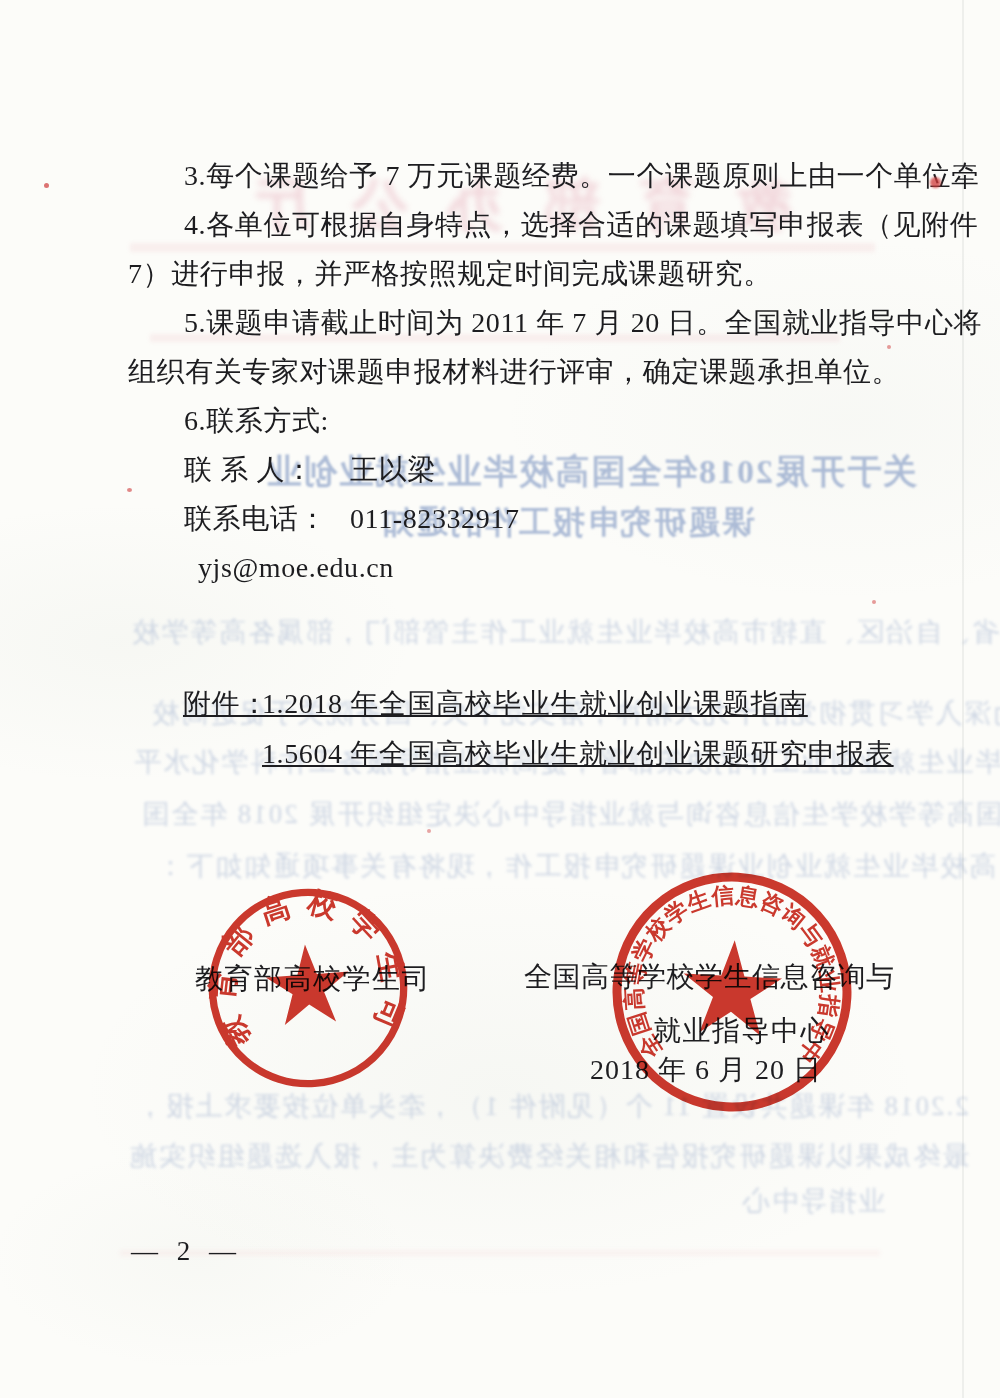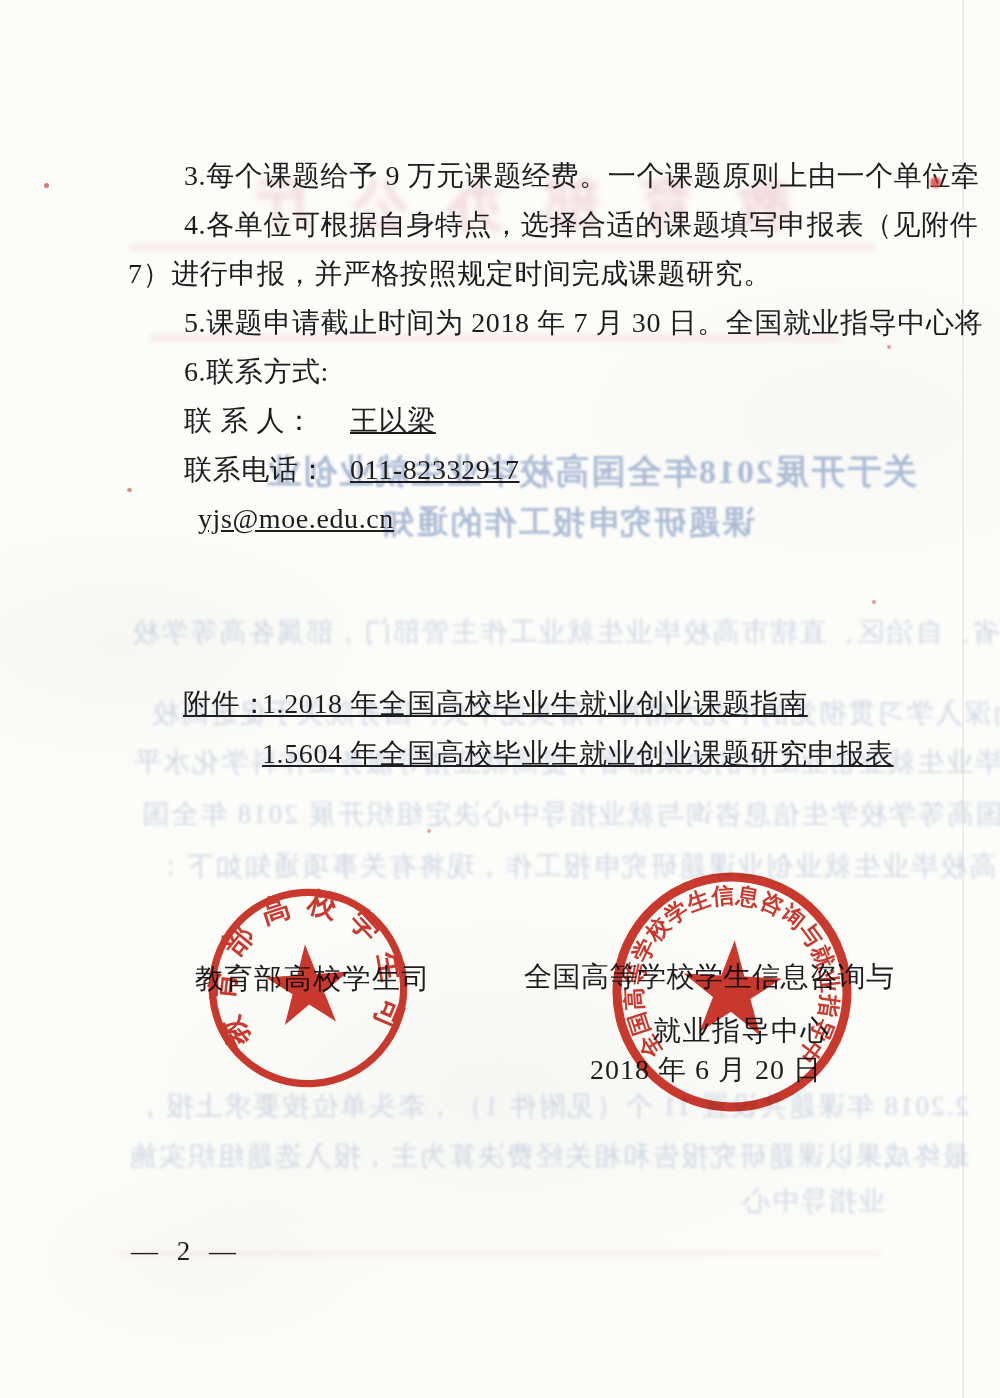--- a/index.html
+++ b/index.html
@@ -29,21 +29,21 @@
   
   #doc-body{
     position:absolute;left:128px;top:151px;width:776px;
     font-size:28px;line-height:49px;letter-spacing:.6px;
     white-space:nowrap;
   }
   .bline{height:49px;}
   .indent{padding-left:56px;}
   .contact-row{display:flex;}
   .contact-label{width:152px;}
-  .contact-val{padding-left:14px;text-decoration:underline;}
+  .contact-val{padding-left:14px;}
   #attachments{
     position:absolute;left:128px;top:679px;width:800px;
     font-size:28px;line-height:50px;letter-spacing:.6px;white-space:nowrap;text-decoration:underline;
   }
   .att-row{display:flex;height:50px;}
   .att-label{width:79px;padding-left:55px;}
   .att-label.empty{visibility:hidden;}
   
   .sig-text{position:absolute;font-size:28px;letter-spacing:1.5px;white-space:nowrap;z-index:2;}
   
@@ -95,24 +95,25 @@
   <div class="speck" style="left:930px;top:177px;width:11px;height:11px;opacity:.75;filter:blur(1px);"></div>
   <div class="speck" style="left:44px;top:183px;width:5px;height:5px;opacity:.7;"></div>
   <div class="speck" style="left:127px;top:488px;width:5px;height:4px;opacity:.6;"></div>
   <div class="speck" style="left:887px;top:345px;width:4px;height:4px;opacity:.5;"></div>
   <div class="speck" style="left:872px;top:600px;width:4px;height:4px;opacity:.5;"></div>
   <div class="speck" style="left:427px;top:829px;width:4px;height:4px;opacity:.45;"></div>
 
   <div class="scan-line-right"></div>
 
   <div id="doc-body">
-    <div class="bline indent">3.每个课题给予 9 万元课题经费。一个课题原则上由一个单位牵</div>
+    <div class="bline indent">3.每个课题给予 7 万元课题经费。一个课题原则上由一个单位牵</div>
     <div class="bline indent">4.各单位可根据自身特点，选择合适的课题填写申报表（见附件</div>
     <div class="bline">7）进行申报，并严格按照规定时间完成课题研究。</div>
-    <div class="bline indent">5.课题申请截止时间为 2018 年 7 月 30 日。全国就业指导中心将</div>
+    <div class="bline indent">5.课题申请截止时间为 2011 年 7 月 20 日。全国就业指导中心将</div>
+    <div class="bline">组织有关专家对课题申报材料进行评审，确定课题承担单位。</div>
     <div class="bline indent">6.联系方式:</div>
     <div class="bline indent contact-row">
       <span class="contact-label">联 系 人：</span>
       <span class="contact-val">王以梁</span>
     </div>
     <div class="bline indent contact-row">
       <span class="contact-label">联系电话：</span>
       <span class="contact-val">011-82332917</span>
     </div>
     <div class="bline indent contact-row">

